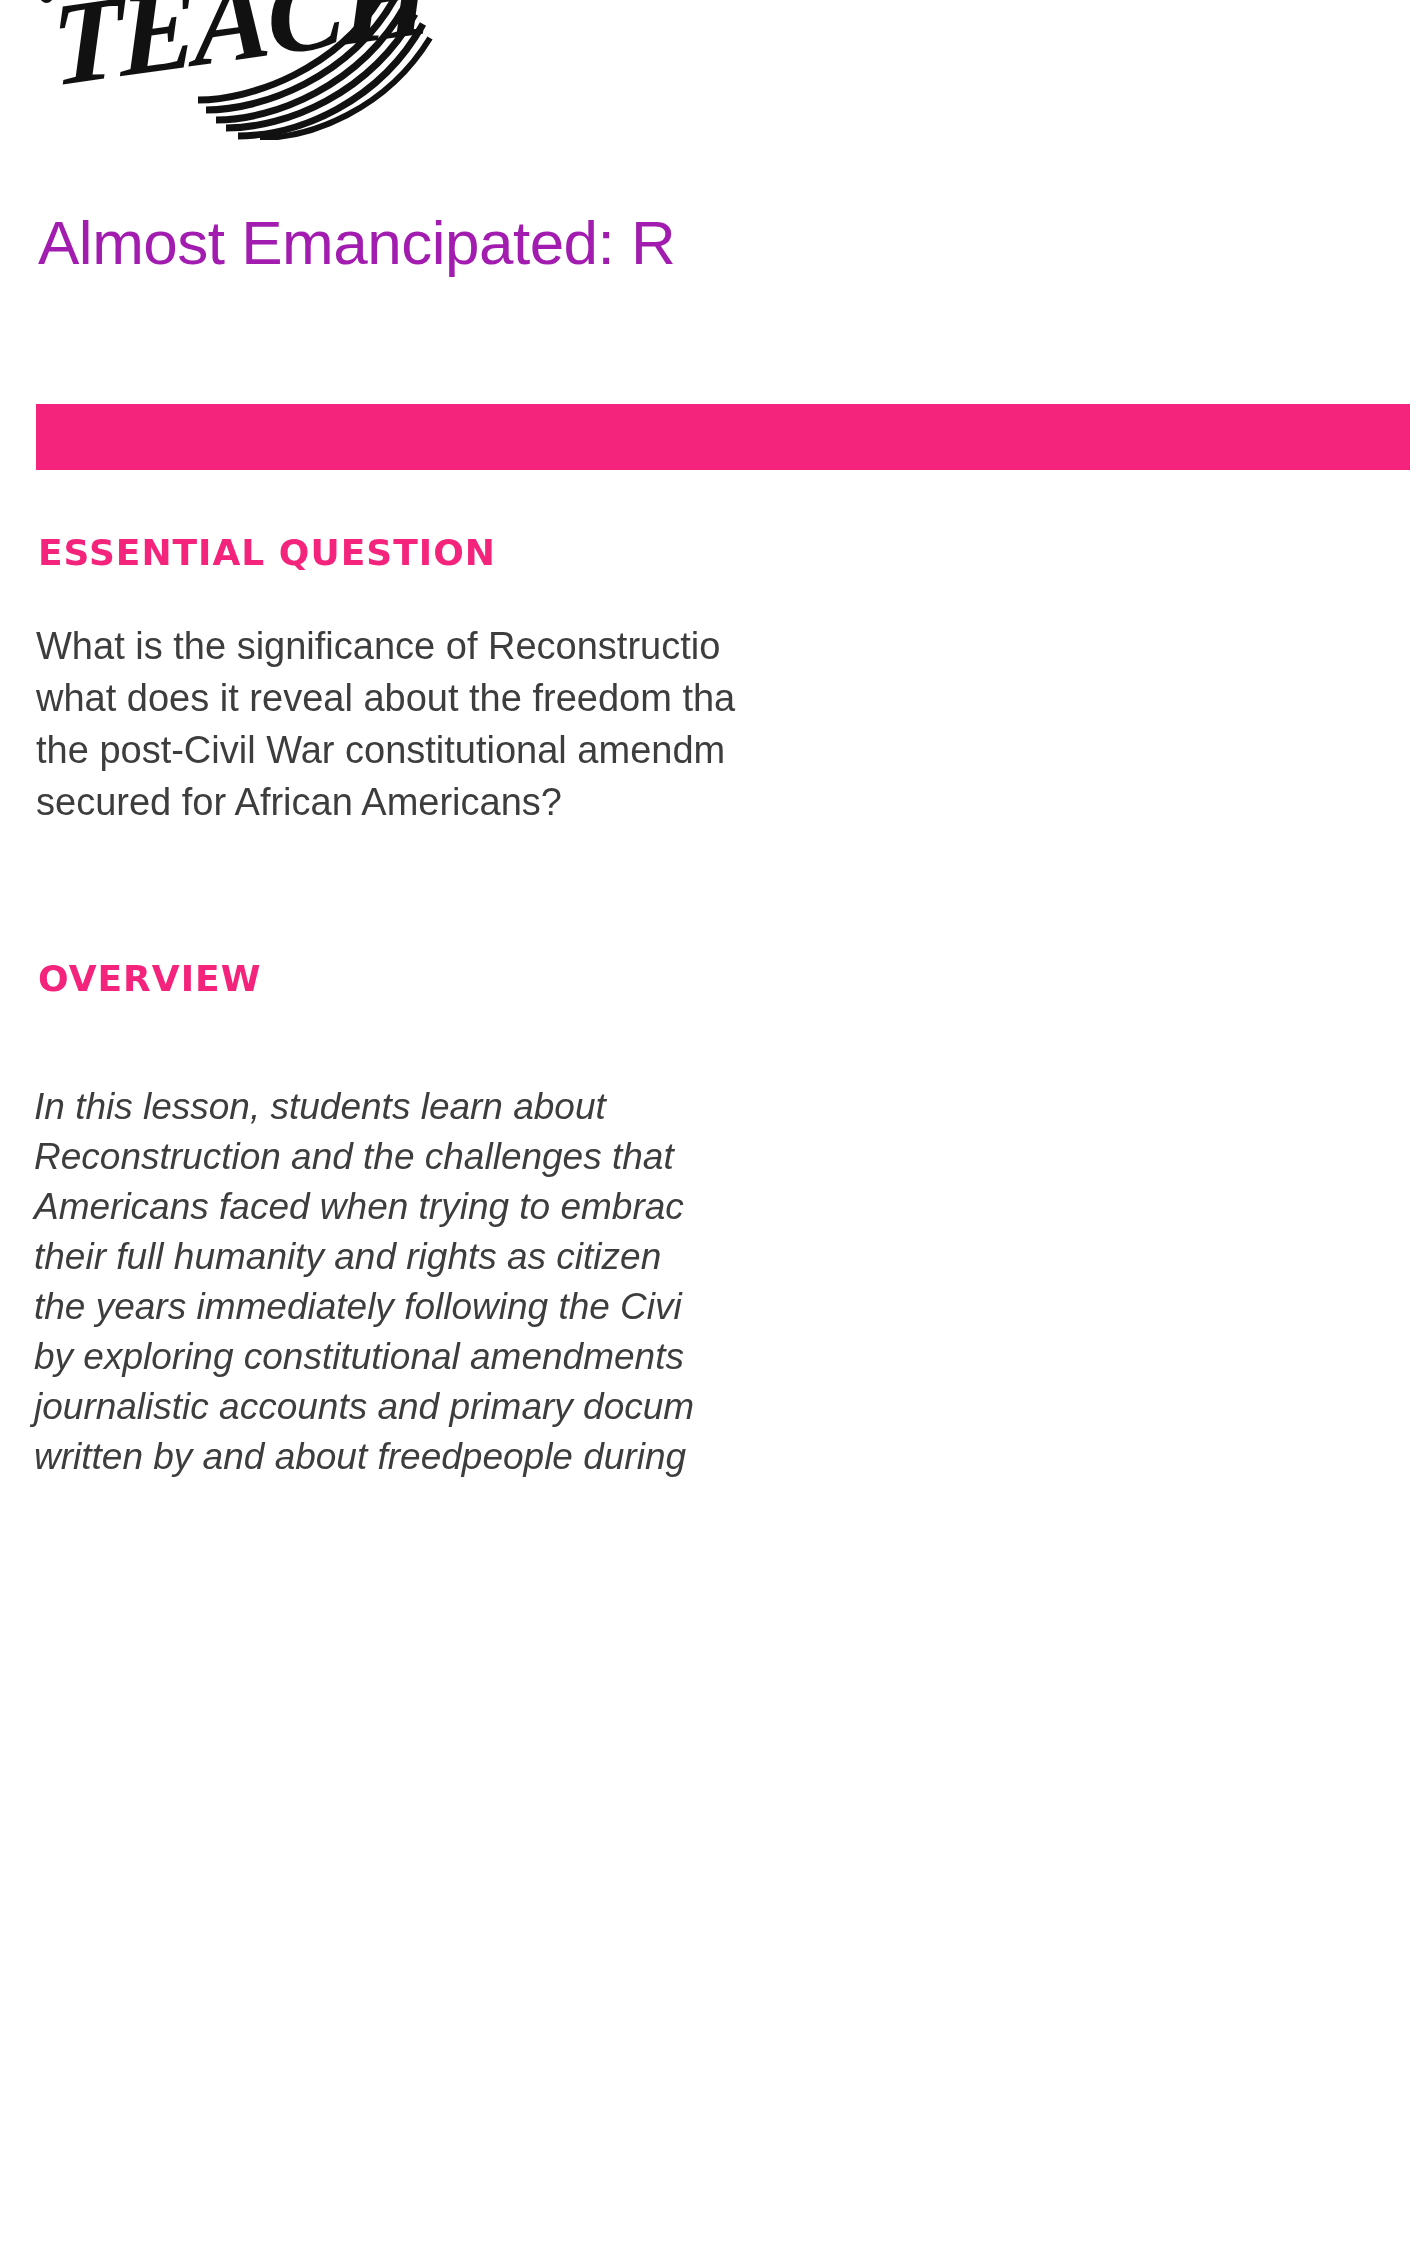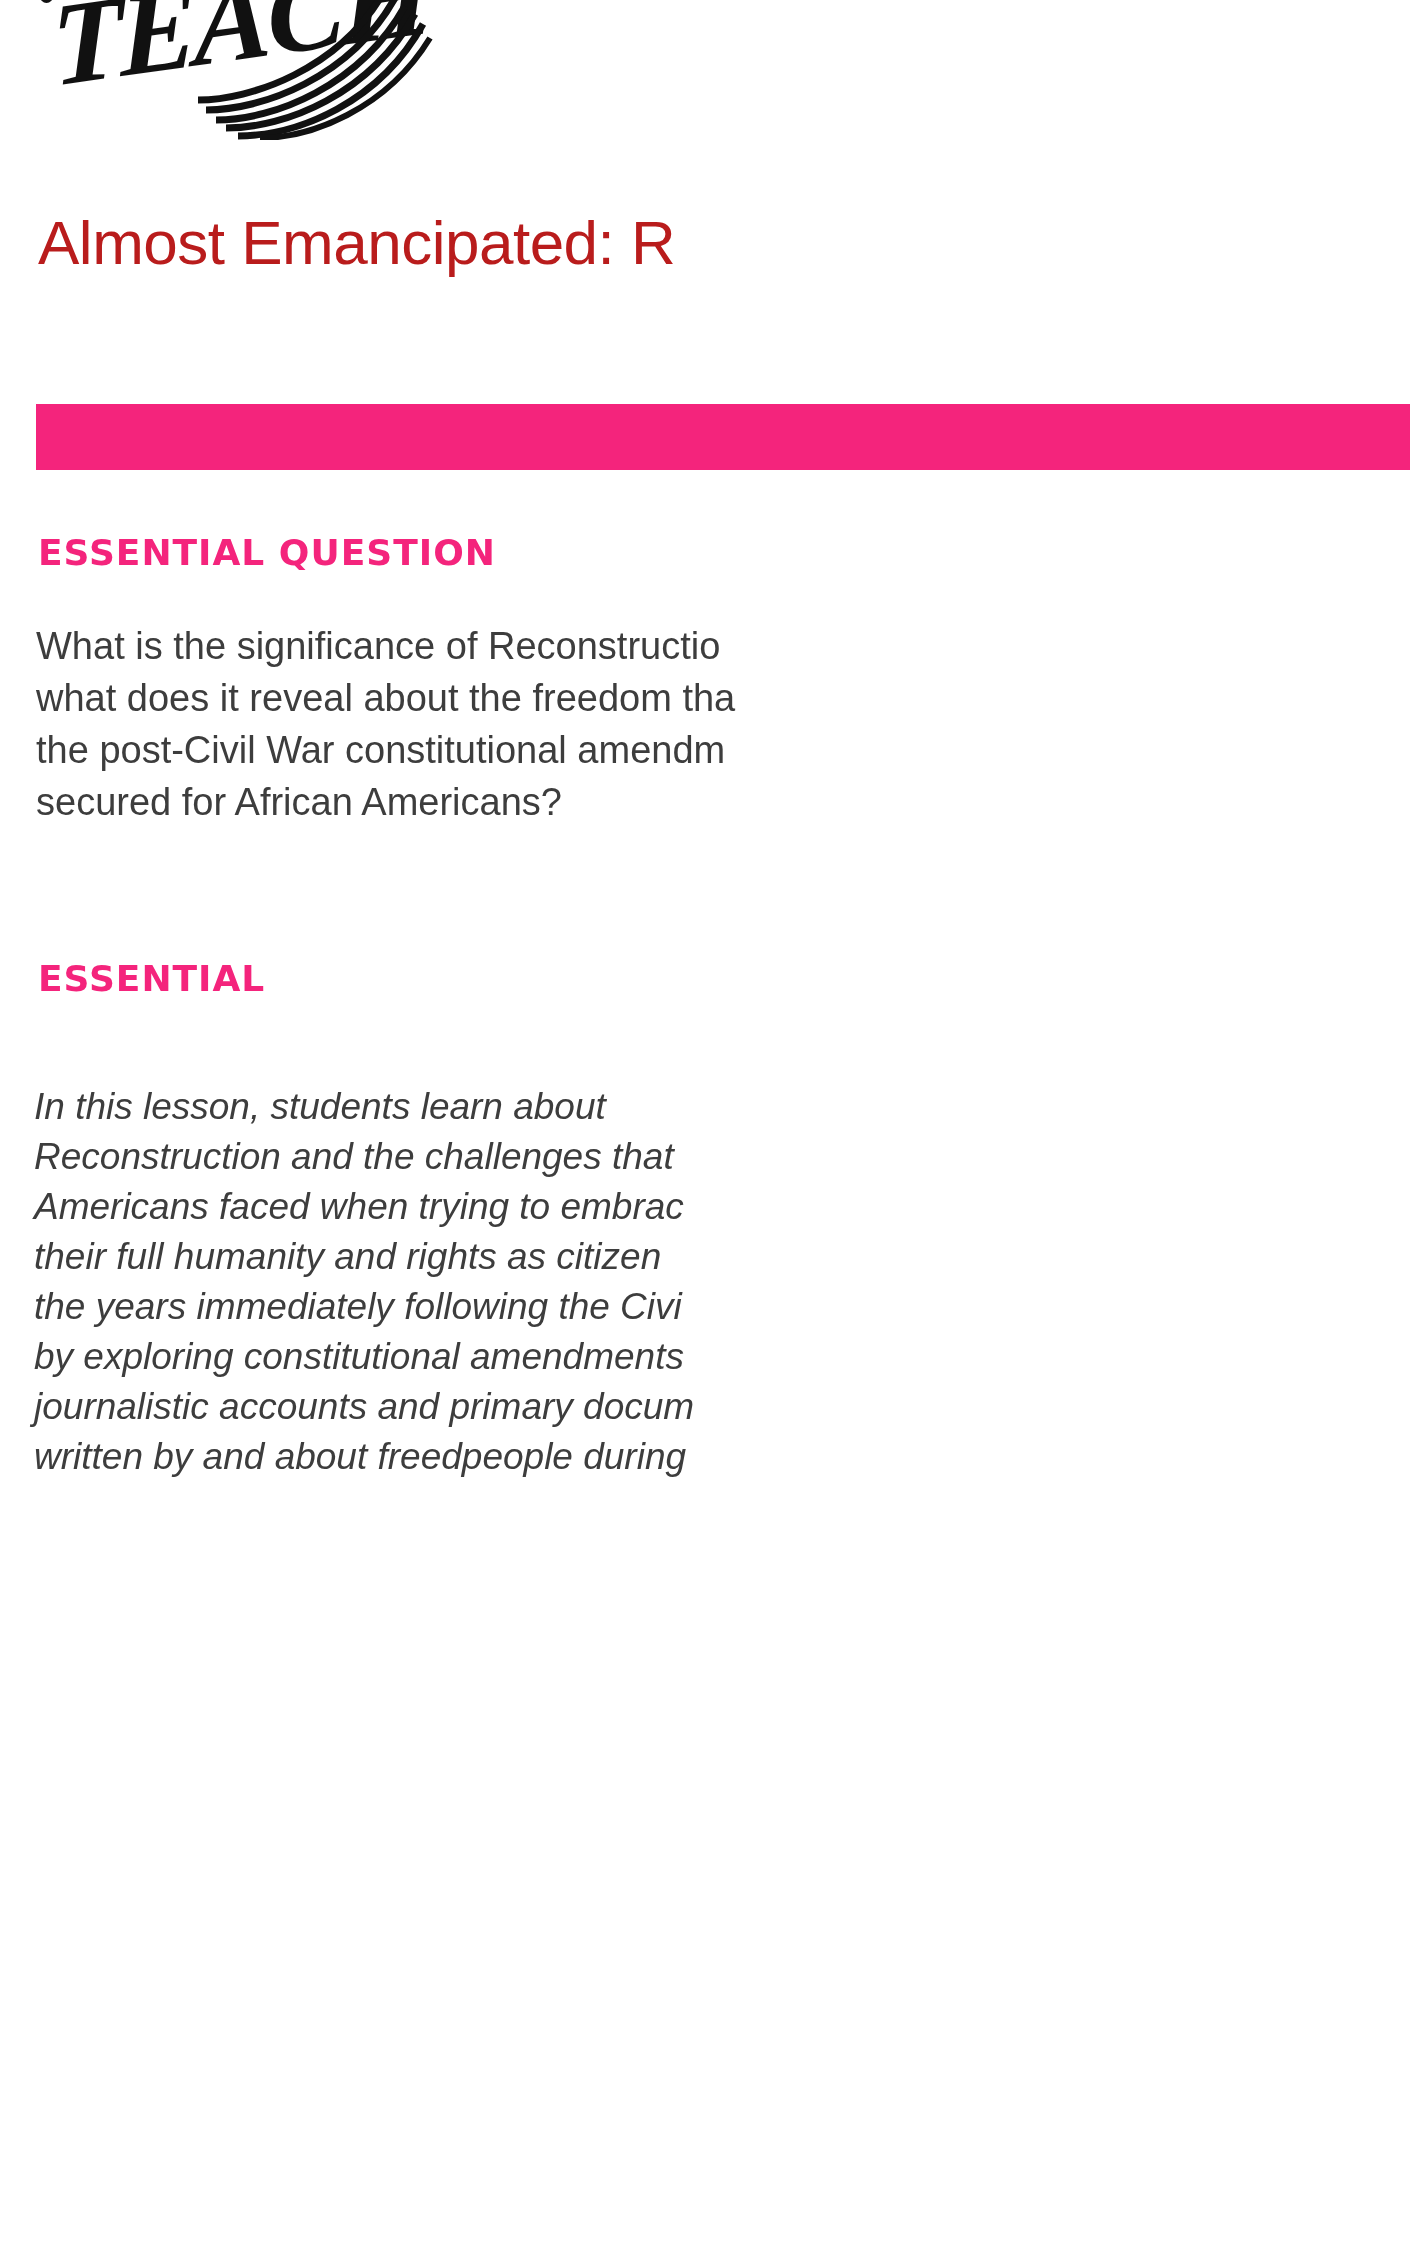--- a/index.html
+++ b/index.html
@@ -64,21 +64,21 @@
     height: 190px;
   }
 
   
   .doc-title {
     position: absolute;
     left: 38px;
     top: 208px;
     font-size: 62px;
     line-height: 70px;
-    color: #b91c1c;
+    color: #a21caf;
     white-space: nowrap;
     letter-spacing: -0.5px;
   }
 
   
   .pink-bar {
     position: absolute;
     left: 36px;
     top: 404px;
     width: 1400px;
@@ -149,21 +149,21 @@
   <div class="doc-title">Almost Emancipated: R</div>
 
   <div class="pink-bar"></div>
 
   <div class="section-head" id="eq-head">ESSENTIAL QUESTION</div>
   <div class="body-text" id="eq-body">What is the significance of Reconstructio
 what does it reveal about the freedom tha
 the post-Civil War constitutional amendm
 secured for African Americans?</div>
 
-  <div class="section-head" id="ov-head">ESSENTIAL</div>
+  <div class="section-head" id="ov-head">OVERVIEW</div>
   <div class="body-italic" id="ov-body">In this lesson, students learn about
 Reconstruction and the challenges that
 Americans faced when trying to embrac
 their full humanity and rights as citizen
 the years immediately following the Civi
 by exploring constitutional amendments
 journalistic accounts and primary docum
 written by and about freedpeople during</div>
 
 </div>

